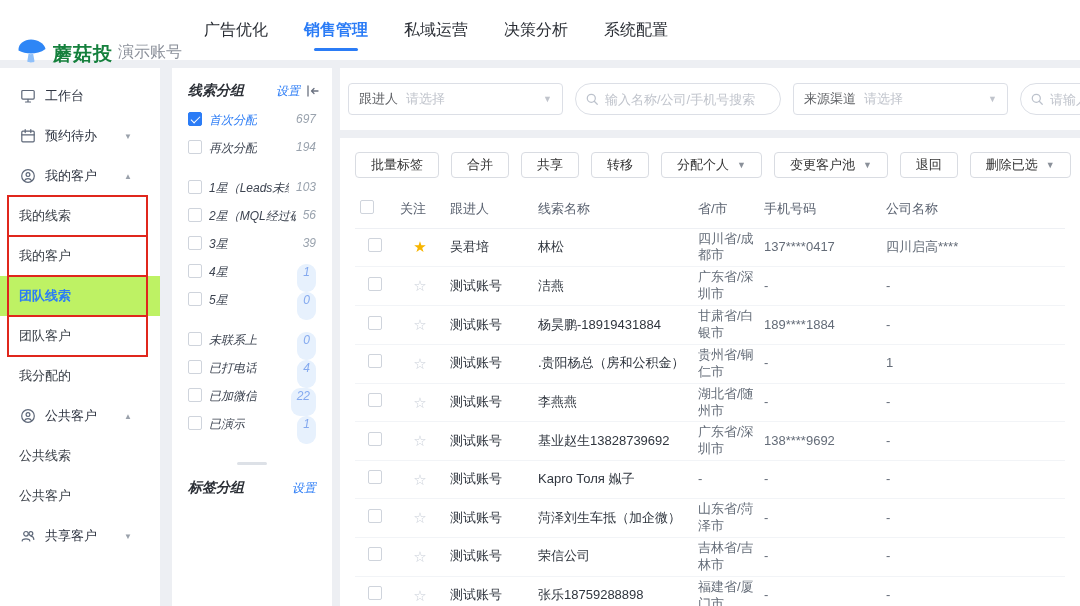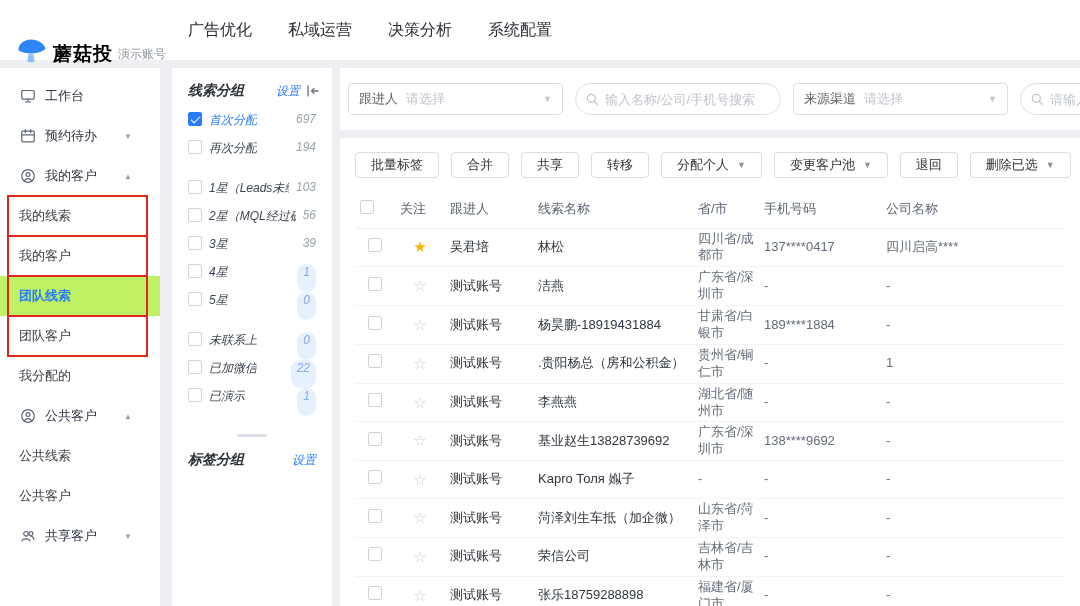--- a/index.html
+++ b/index.html
@@ -3,22 +3,22 @@
 <meta charset="utf-8">
 <style>
   * { margin:0; padding:0; box-sizing:border-box; }
   html,body { width:1080px; height:606px; overflow:hidden; }
   body { font-family:"Liberation Sans","DejaVu Sans",sans-serif; background:#edeff3; color:#333; font-size:13px; }
 
   
   .navbar { height:60px; background:#fff; display:flex; align-items:center; padding:0 16px; }
   .logo-wrap { display:flex; align-items:flex-end; gap:5px; min-width:150px; }
   .logo-icon { display:flex; align-items:center; }
-  .logo-text { font-size:19px; font-weight:bold; color:#000000; letter-spacing:1px; line-height:1.2;margin-top:48px; }
-  .account-label { font-size:12px; color:#8a8f99; margin-bottom:2px; }
+  .logo-text { font-size:19px; font-weight:bold; color:#15803d; letter-spacing:1px; line-height:1.2;margin-top:48px; }
+  .account-label { font-size:16px; color:#8a8f99; margin-bottom:2px; }
   .topnav { display:flex; margin-left:4px; }
   .nav-item { font-size:16px; color:#2b2f36; height:60px; line-height:60px; padding:0 18px; position:relative; cursor:pointer; white-space:nowrap; }
   .nav-item.active { color:#2b7cf6; font-weight:bold; }
   .nav-item.active::after { content:""; position:absolute; left:50%; transform:translateX(-50%); bottom:9px; width:44px; height:3px; border-radius:2px; background:#2b7cf6; }
 
   
   .layout { display:flex; margin-top:8px; height:538px; }
 
   
   .sidebar { width:160px; background:#fff; padding-top:8px; flex:none; height:100%; }
@@ -83,20 +83,21 @@
       <svg width="32" height="28" viewBox="0 0 32 28">
         <path d="M2.5 13.5C2 6.5 8.5 2.5 15 2.5s13.5 4 14.5 9.5c-4.5 3.5-10 4.5-14.5 4.5S6 15.5 2.5 13.5z" fill="#2e86f6"></path>
         <path d="M12.5 17l-1.2 7.2c-.2 1.6 7.4 1.6 7.2 0L17.2 17c-1.6.2-3.2.2-4.7 0z" fill="#8fc0fa"></path>
       </svg>
     </span>
     <span class="logo-text">蘑菇投</span>
     <span class="account-label">演示账号</span>
   </div>
   <nav class="topnav" id="topnav">
       <div class="nav-item">广告优化</div>
+      <div class="nav-item active">销售管理</div>
       <div class="nav-item">私域运营</div>
       <div class="nav-item">决策分析</div>
       <div class="nav-item">系统配置</div>
     </nav>
 </header>
 
 <div class="layout">
 
   <aside class="sidebar" id="sidebar">
       <div class="side-item top">
@@ -217,20 +218,25 @@
         </div>
         <div class="group-item">
           <span class="cb"></span>
           <span class="group-label">5星</span>
           <span class="group-count pill">0</span>
         </div>
         <div class="group-item brk">
           <span class="cb"></span>
           <span class="group-label">未联系上</span>
           <span class="group-count pill">0</span>
+        </div>
+        <div class="group-item">
+          <span class="cb"></span>
+          <span class="group-label">已打电话</span>
+          <span class="group-count pill">4</span>
         </div>
         <div class="group-item">
           <span class="cb"></span>
           <span class="group-label">已加微信</span>
           <span class="group-count pill">22</span>
         </div>
         <div class="group-item">
           <span class="cb"></span>
           <span class="group-label">已演示</span>
           <span class="group-count pill">1</span>

